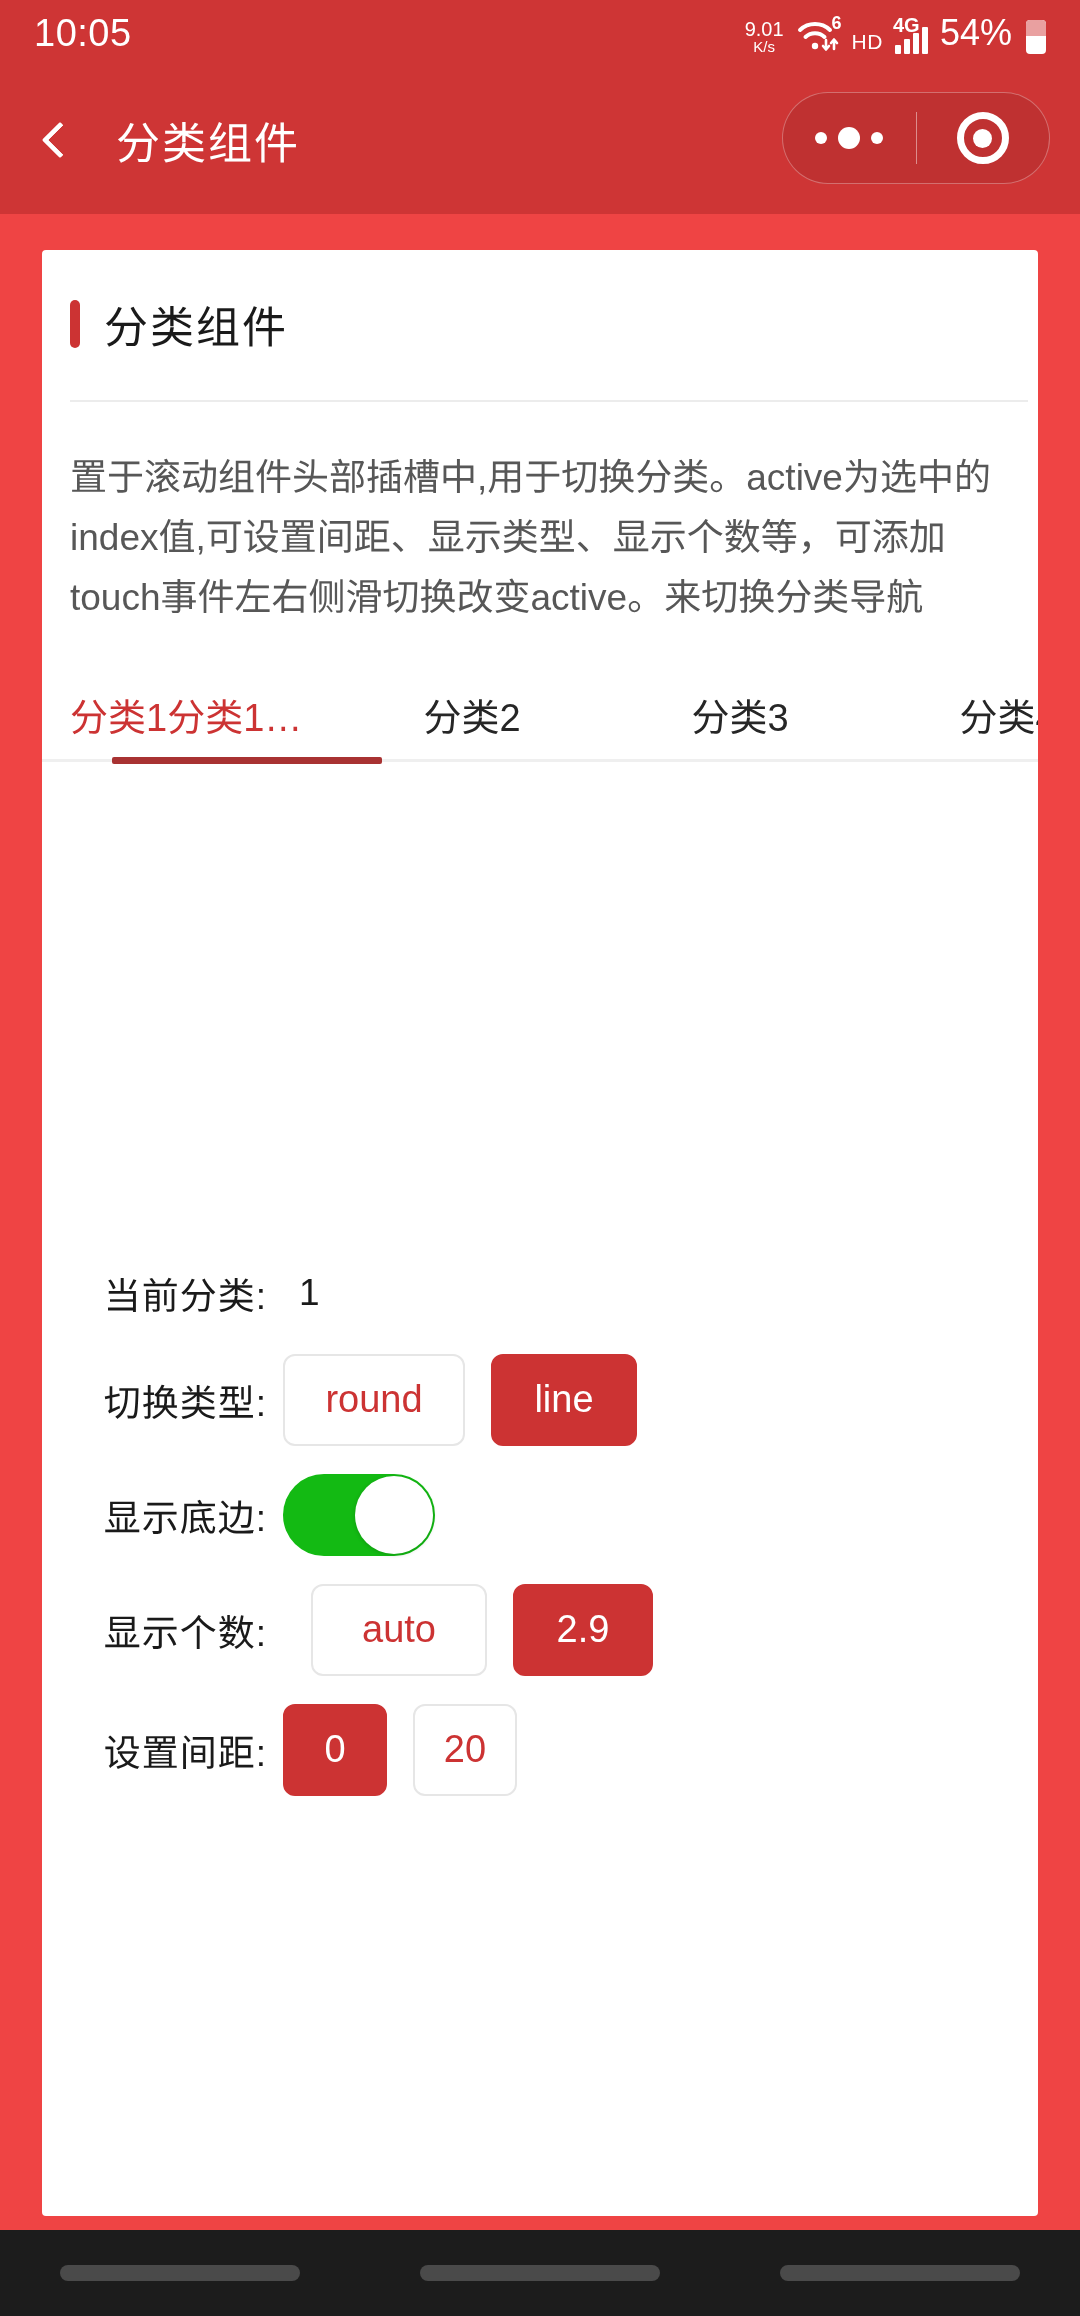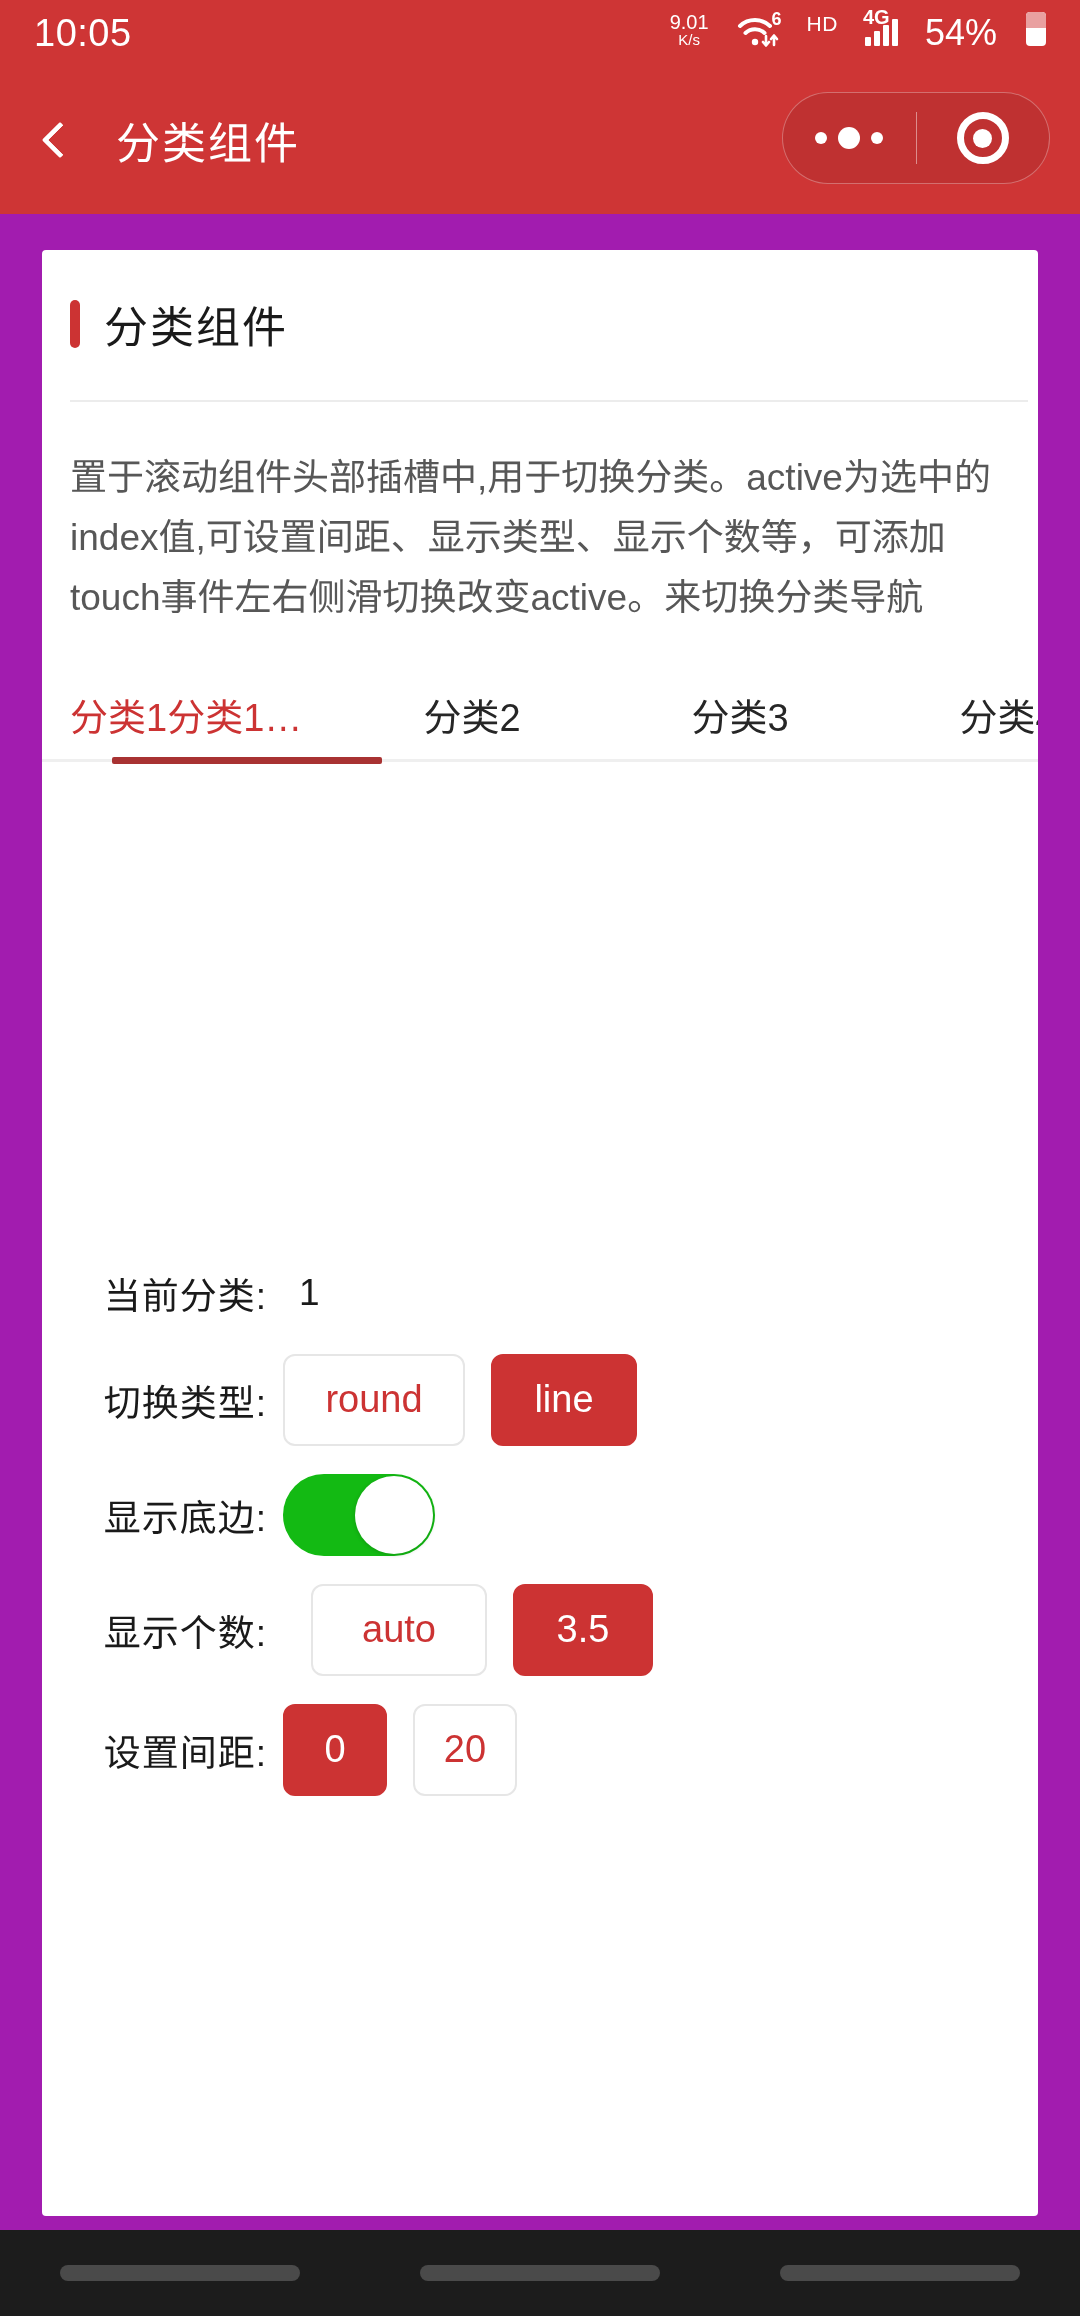--- a/index.html
+++ b/index.html
@@ -2,31 +2,31 @@
 <html lang="zh-CN"><head>
 <meta charset="utf-8">
 <style>
   * { margin:0; padding:0; box-sizing:border-box; }
   html, body {
     width:1080px; height:2316px;
     background:#f0f0f0;
     font-family:"Liberation Sans","DejaVu Sans",sans-serif;
     overflow:hidden;
   }
-  .screen { position:relative; width:1080px; height:2316px; background:#a21caf; }
+  .screen { position:relative; width:1080px; height:2316px; background:#ef4444; }
 
   
   .statusbar {
     position:absolute; left:0; top:0; width:1080px; height:66px;
     background:#ce3535; color:#fff;
     display:flex; align-items:center; justify-content:space-between;
     padding:0 34px;
   }
   .clock { font-size:38px; font-weight:400; letter-spacing:.5px; }
-  .status-right { display:flex; align-items:flex-start; gap:27px; }
+  .status-right { display:flex; align-items:flex-end; gap:12px; }
   .netspeed { display:flex; flex-direction:column; align-items:center; line-height:1.0; }
   .netspeed .n1 { font-size:20px; }
   .netspeed .n2 { font-size:15px; }
   .wifi-wrap { position:relative; width:44px; height:38px; display:flex; align-items:flex-end; }
   .wifi-num { position:absolute; right:-2px; top:-3px; font-size:18px; font-weight:700; }
   .hd-badge { font-size:21px; font-weight:400; letter-spacing:.5px; }
   .sig-wrap { position:relative; display:flex; align-items:flex-end; gap:3px; height:34px; }
   .sig-num { position:absolute; left:-2px; top:-6px; font-size:20px; font-weight:700; }
   .bar { width:6px; background:#fff; border-radius:1px; }
   .b1{height:9px}.b2{height:15px}.b3{height:21px}.b4{height:27px}
@@ -249,21 +249,21 @@
           <div class="row-label">显示底边:</div>
           <div class="switch">
             <span class="knob"></span>
           </div>
         </div>
 
         <div class="row">
           <div class="row-label">显示个数:</div>
           <div class="btns">
             <div class="pbtn w-auto">auto</div>
-            <div class="pbtn w-num sel">3.5</div>
+            <div class="pbtn w-num sel">2.9</div>
           </div>
         </div>
 
         <div class="row">
           <div class="row-label">设置间距:</div>
           <div class="btns">
             <div class="pbtn w-small sel">0</div>
             <div class="pbtn w-small">20</div>
           </div>
         </div>

